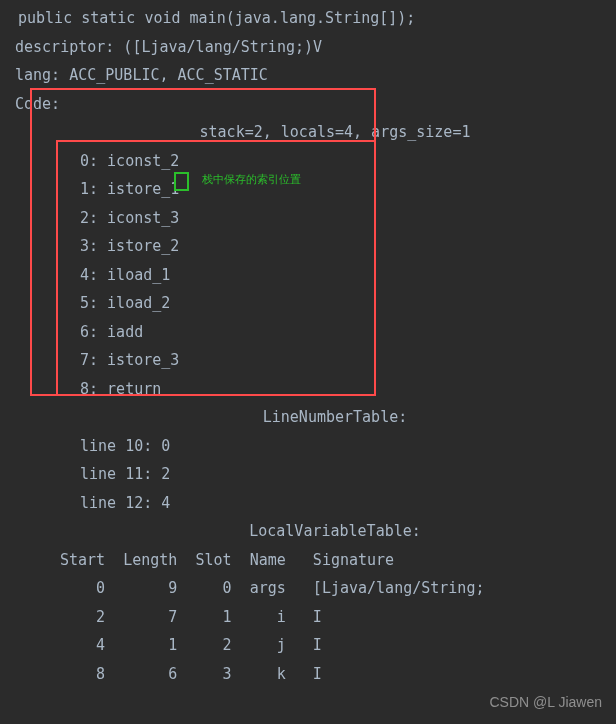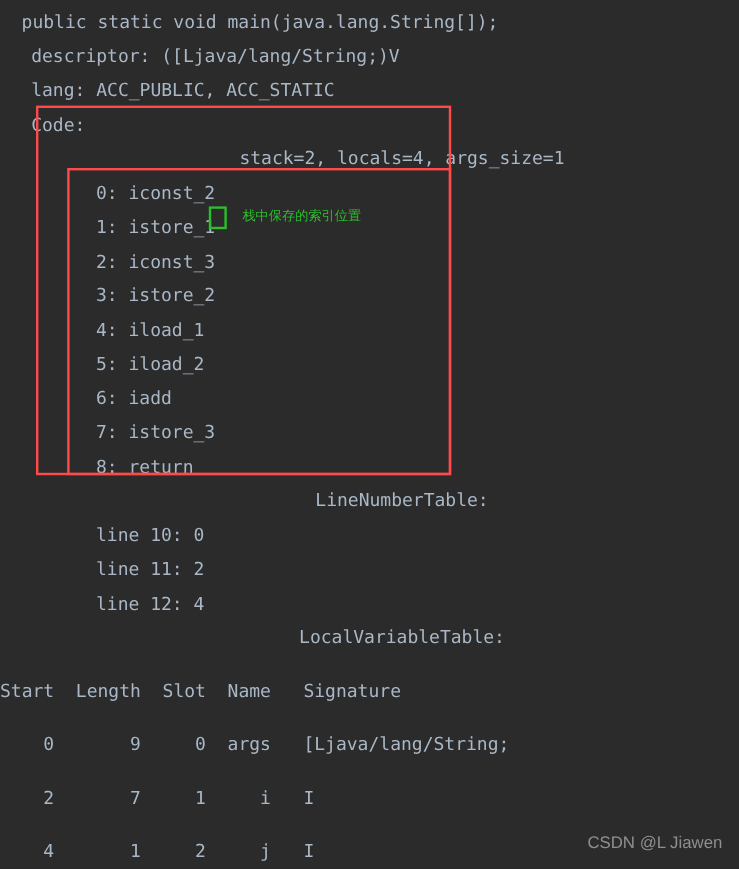--- a/index.html
+++ b/index.html
@@ -10,21 +10,21 @@
       font-size: 15px;
       line-height: 1.9;
       width: 616px;
       height: 724px;
       padding: 4px 0 0 0;
       position: relative;
       overflow: hidden;
     }
     .line { padding-left: 10px; white-space: pre; }
     .l1 { padding-left: 18px; }
-    .l2 { padding-left: 26px; }
+    .l2 { padding-left: 15px; }
     .l3 { padding-left: 54px; text-align: center; }
     .l4 { padding-left: 80px; }
     .redbox {
       position: absolute;
       border: 2px solid #ff4a4a;
       pointer-events: none;
     }
     .greenbox {
       position: absolute;
       border: 2px solid #2bbf2b;
@@ -37,21 +37,21 @@
     }
     .watermark {
       position: absolute;
       bottom: 8px;
       right: 14px;
       color: #b0b0b0;
       font-size: 14px;
       font-family: sans-serif;
       opacity: 0.75;
     }
-    .table-row { white-space: pre; margin-top: 16px; }
+    .table-row { padding-left: 60px; white-space: pre; }
   </style>
 </head>
 <body>
 
 <div class="line l1">public static void main(java.lang.String[]);</div>
 <div class="line l2">descriptor: ([Ljava/lang/String;)V</div>
 <div class="line l2">lang: ACC_PUBLIC, ACC_STATIC</div>
 <div class="line l2">Code:</div>
 <div class="line l3">stack=2, locals=4, args_size=1</div>
 

